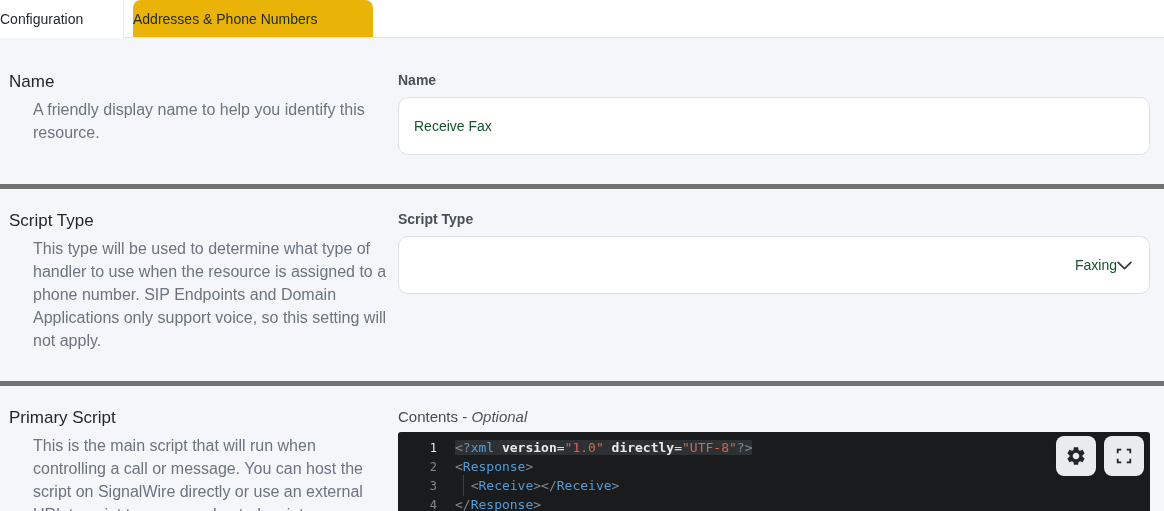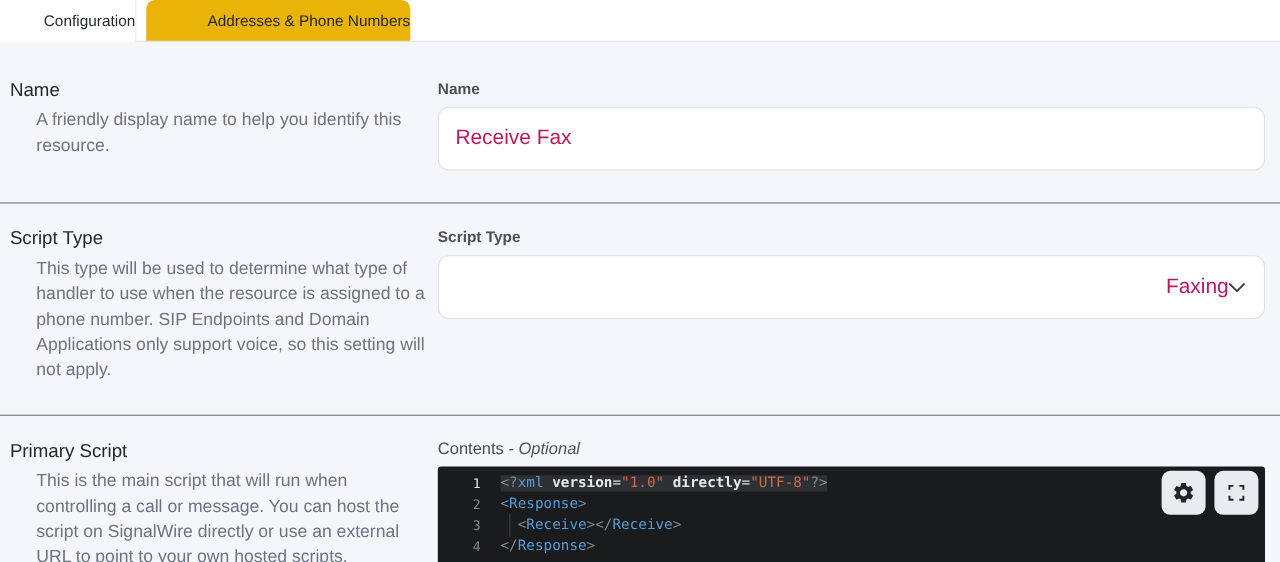--- a/index.html
+++ b/index.html
@@ -5,33 +5,33 @@
   * { margin:0; padding:0; box-sizing:border-box; }
   html,body { width:1164px; height:511px; overflow:hidden; }
   body {
     background:#f5f6fa;
     font-family:"Liberation Sans","DejaVu Sans",sans-serif;
     color:#23282d;
   }
   
   .topbar { position:relative; height:38px; background:#ffffff; display:flex; align-items:stretch; }
   .topbar::after { content:""; position:absolute; left:0; right:0; bottom:0; height:1px; background:#dfe3e8; }
-  .tab { display:flex; align-items:center; justify-content:flex-end; font-size:14px; color:#24292f; cursor:pointer; }
+  .tab { display:flex; align-items:center; justify-content:flex-start; font-size:14px; color:#24292f; cursor:pointer; }
   .tab.active { position:relative; z-index:1; width:124px; background:#ffffff; border-right:1px solid #e8ebef; }
   .tab.inactive { width:240px; margin-left:9px; background:#eab308; border-radius:8px 8px 0 0; }
   
   .row { display:grid; grid-template-columns:380px 1fr; column-gap:9px; padding:22px 14px 29px 9px; }
   .row.first { padding-top:34px; }
-  .row + .row { border-top:1px solid #737373; }
+  .row + .row { border-top:5px solid #737373; }
   .sec-heading { font-size:17px; font-weight:400; color:#23282d; margin-bottom:6px; }
   .sec-desc { font-size:16px; line-height:23px; color:#6b7480; max-width:372px;margin-left:24px; }
   .fld-label { font-size:14px; font-weight:700; color:#49505a; margin-bottom:9px; }
   .inputbox {
     height:58px; background:#ffffff; border:1px solid #dee2e6; border-radius:10px;
-    display:flex; align-items:center; padding:0 15px; font-size:19px; color:#be185d;
+    display:flex; align-items:center; padding:0 15px; font-size:14px; color:#14532d;
     width:100%; position:relative;
   }
   input.inputbox { font-family:"Liberation Sans","DejaVu Sans",sans-serif; outline:none; }
   .selectbox { cursor:pointer; justify-content:flex-end; }
   .chev { width:15px; height:9px; flex:none; margin-right:2px; }
   
   .contents-label { font-size:15px; color:#454c54; margin-bottom:7px; }
   .contents-label em { color:#4d545c; }
   
   .editor {

